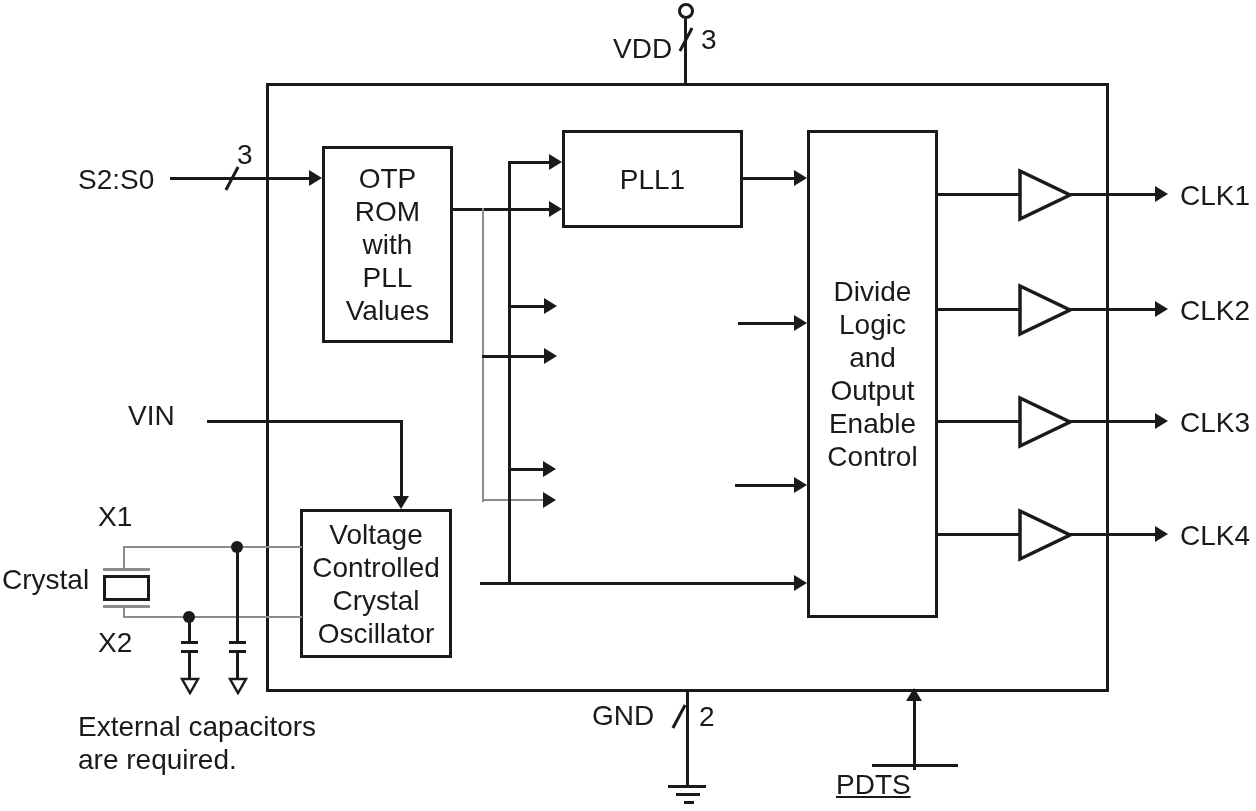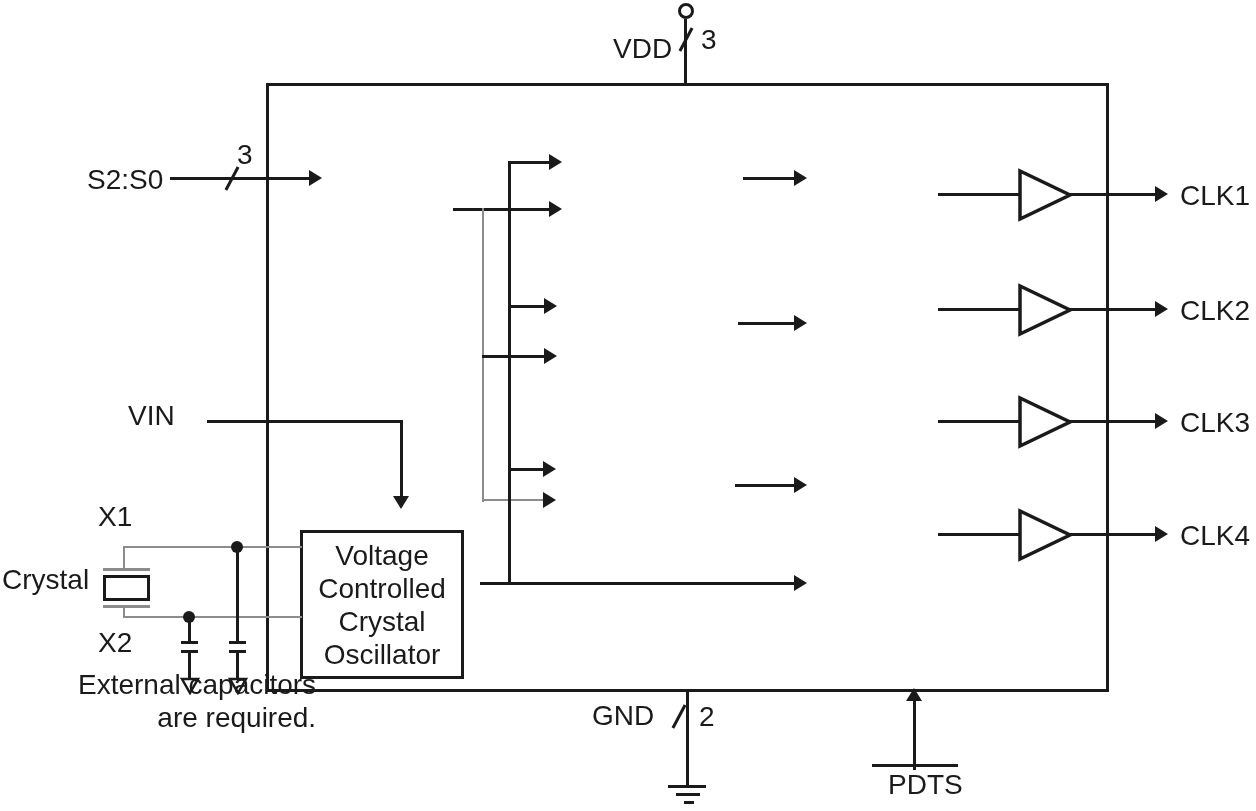--- a/index.html
+++ b/index.html
@@ -30,27 +30,39 @@
 <div id="stage">
 
   <div class="block" style="left:266px;top:83px;width:843px;height:609px;"></div>
 
   <div class="term" style="left:678px;top:3px;"></div>
   <div class="w" style="left:684px;top:19px;width:3px;height:65px;"></div>
   <div class="slash" style="left:673px;top:38px;"></div>
   <div class="lbl" style="left:613px;top:34px;">VDD</div>
   <div class="lbl" style="left:701px;top:25px;">3</div>
 
-  <div class="lbl" style="left:87px;top:165px;">S2:S0</div>
+  <div class="lbl" style="left:78px;top:165px;">S2:S0</div>
   <div class="w" style="left:170px;top:177px;width:140px;height:3px;"></div>
   <div class="slash" style="left:219px;top:177px;"></div>
   <div class="lbl" style="left:237px;top:140px;">3</div>
   <div class="ah-r" style="left:309px;top:170px;"></div>
 
-  <div class="block" style="left:300px;top:509px;width:164px;height:149px;margin-top:21px;">Voltage
+  <div class="block" style="left:322px;top:146px;width:131px;height:197px;">OTP
+ROM
+with
+PLL
+Values</div>
+  <div class="block" style="left:562px;top:130px;width:181px;height:98px;">PLL1</div>
+  <div class="block" style="left:807px;top:130px;width:131px;height:488px;">Divide
+Logic
+and
+Output
+Enable
+Control</div>
+  <div class="block" style="left:300px;top:509px;width:152px;height:149px;">Voltage
 Controlled
 Crystal
 Oscillator</div>
 
   <div class="w" style="left:453px;top:208px;width:97px;height:3px;"></div>
   <div class="ah-r" style="left:549px;top:201px;"></div>
 
   <div class="wg" style="left:482px;top:208px;width:2px;height:294px;"></div>
   <div class="w" style="left:482px;top:355px;width:63px;height:3px;"></div>
   <div class="ah-r" style="left:544px;top:348px;"></div>
@@ -103,35 +115,35 @@
   </svg>
 
   <div class="w" style="left:188px;top:617px;width:3px;height:26px;"></div>
   <div class="w" style="left:181px;top:641px;width:17px;height:3px;"></div>
   <div class="w" style="left:181px;top:650px;width:17px;height:3px;"></div>
   <div class="w" style="left:188px;top:653px;width:3px;height:26px;"></div>
   <svg class="otri" style="left:180px;top:677px;" viewBox="0 0 20 18">
     <polygon points="2,2 18,2 10,16" fill="#ffffff" stroke="#1a1a1a" stroke-width="2.5"></polygon>
   </svg>
 
-  <div class="lbl" style="left:78px;top:668px;line-height:33px;text-align:right;">External capacitors
+  <div class="lbl" style="left:78px;top:710px;line-height:33px;">External capacitors
 are required.</div>
 
   <div class="w" style="left:686px;top:690px;width:3px;height:96px;"></div>
   <div class="slash" style="left:666px;top:715px;"></div>
   <div class="lbl" style="left:592px;top:701px;">GND</div>
   <div class="lbl" style="left:699px;top:702px;">2</div>
   <div class="w" style="left:668px;top:785px;width:38px;height:3px;"></div>
   <div class="w" style="left:676px;top:793px;width:24px;height:3px;"></div>
   <div class="w" style="left:684px;top:801px;width:10px;height:3px;"></div>
 
   <div class="w" style="left:913px;top:701px;width:3px;height:69px;"></div>
   <div class="ah-u" style="left:906px;top:688px;"></div>
   <div class="w" style="left:872px;top:764px;width:86px;height:3px;"></div>
-  <div class="lbl" style="left:888px;top:770px;">PDTS</div>
+  <div class="lbl" style="left:836px;top:770px;text-decoration:underline;">PDTS</div>
 
   <div class="w" style="left:938px;top:193px;width:82px;height:3px;"></div>
   <svg class="buf" style="left:1017px;top:168px;" viewBox="0 0 56 54">
     <polygon points="3,3 3,51 53,27" fill="#ffffff" stroke="#1a1a1a" stroke-width="3.5"></polygon>
   </svg>
   <div class="w" style="left:1070px;top:193px;width:86px;height:3px;"></div>
   <div class="ah-r" style="left:1155px;top:186px;"></div>
   <div class="lbl" style="left:1180px;top:173px;margin-top:8px;">CLK1</div>
 
   <div class="w" style="left:938px;top:308px;width:82px;height:3px;"></div>

